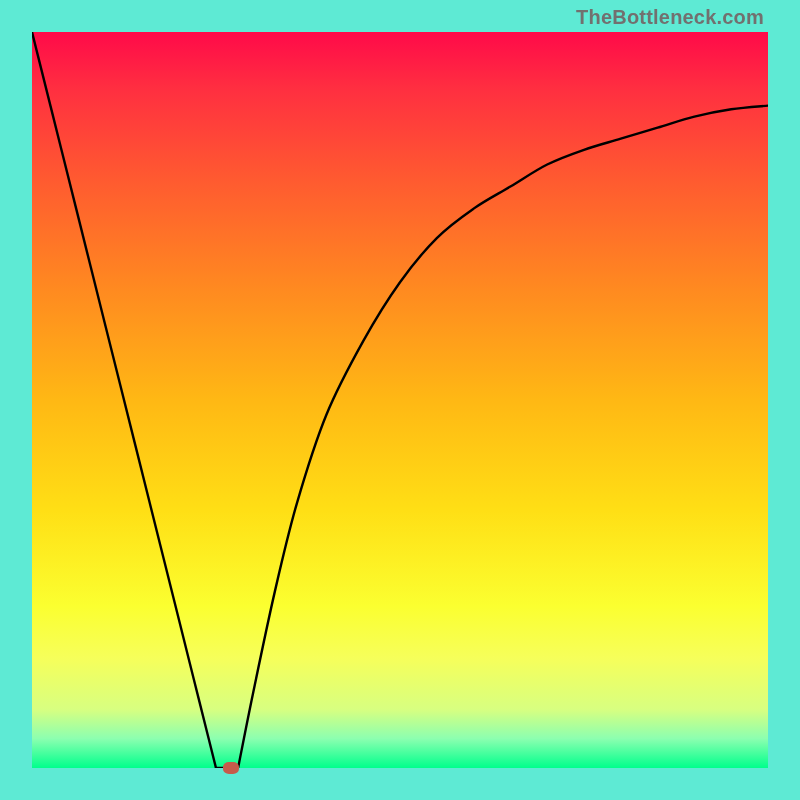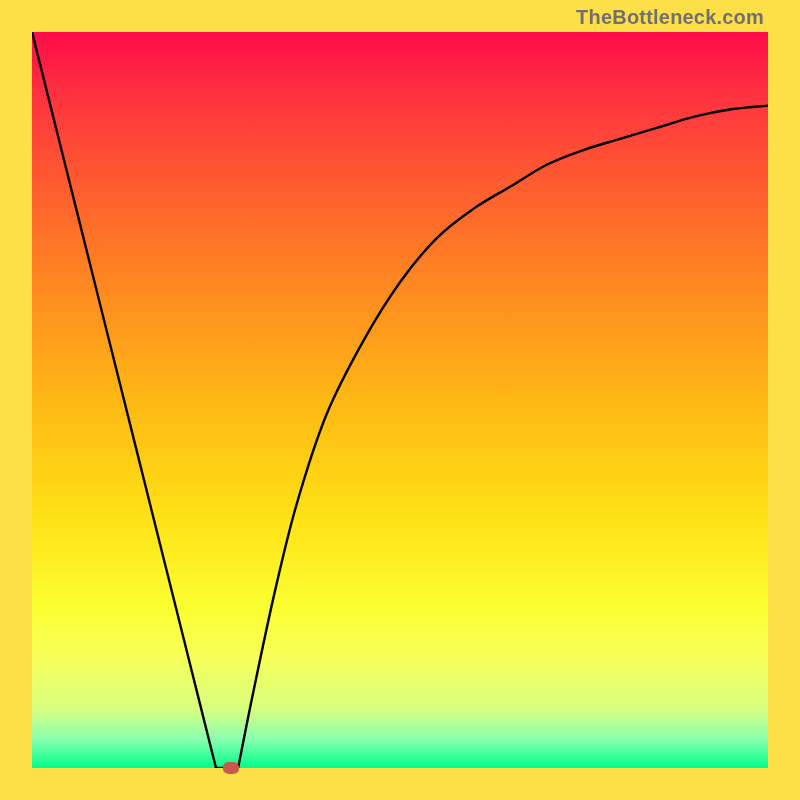--- a/index.html
+++ b/index.html
@@ -7,21 +7,21 @@
     padding: 0;
     width: 800px;
     height: 800px;
     background: #000000;
     overflow: hidden;
   }
   .frame {
     position: relative;
     width: 800px;
     height: 800px;
-    background: #fde047;
+    background: #5eead4;
   }
   .plot-area {
     position: absolute;
     left: 32px;
     top: 32px;
     width: 736px;
     height: 736px;
     background: linear-gradient(to bottom,
       #ff0a49 0%,
       #ff3040 8%,

